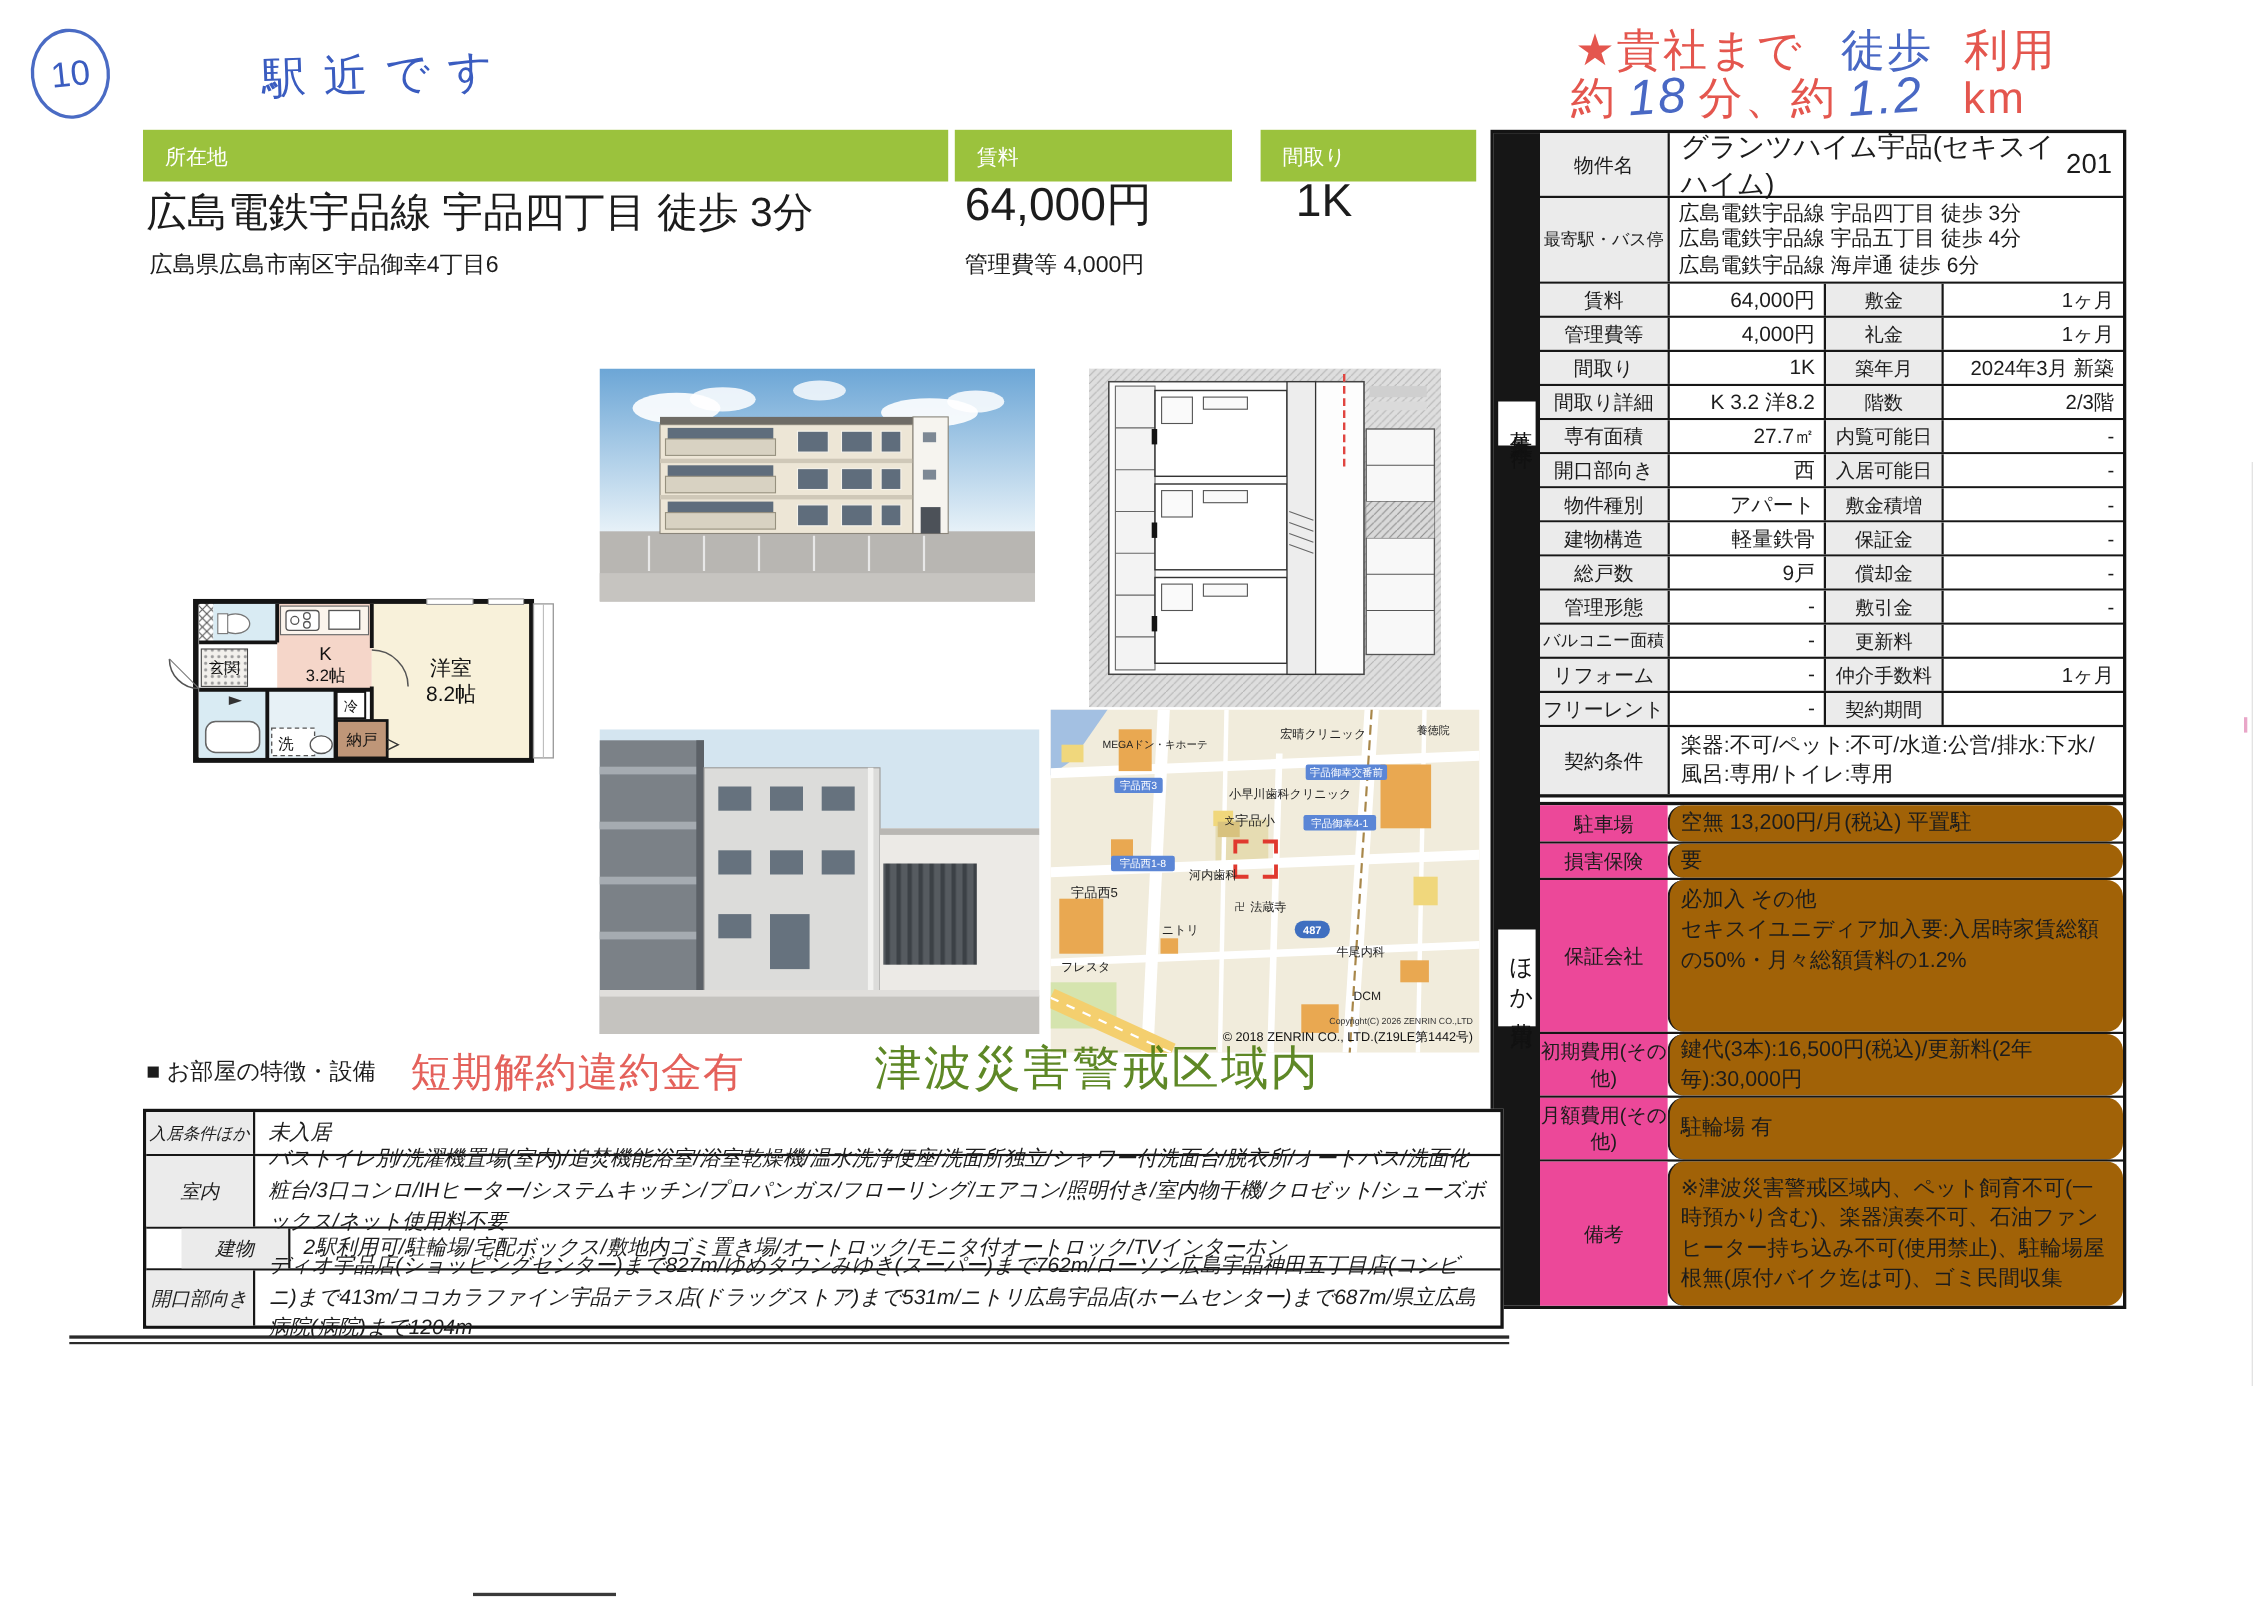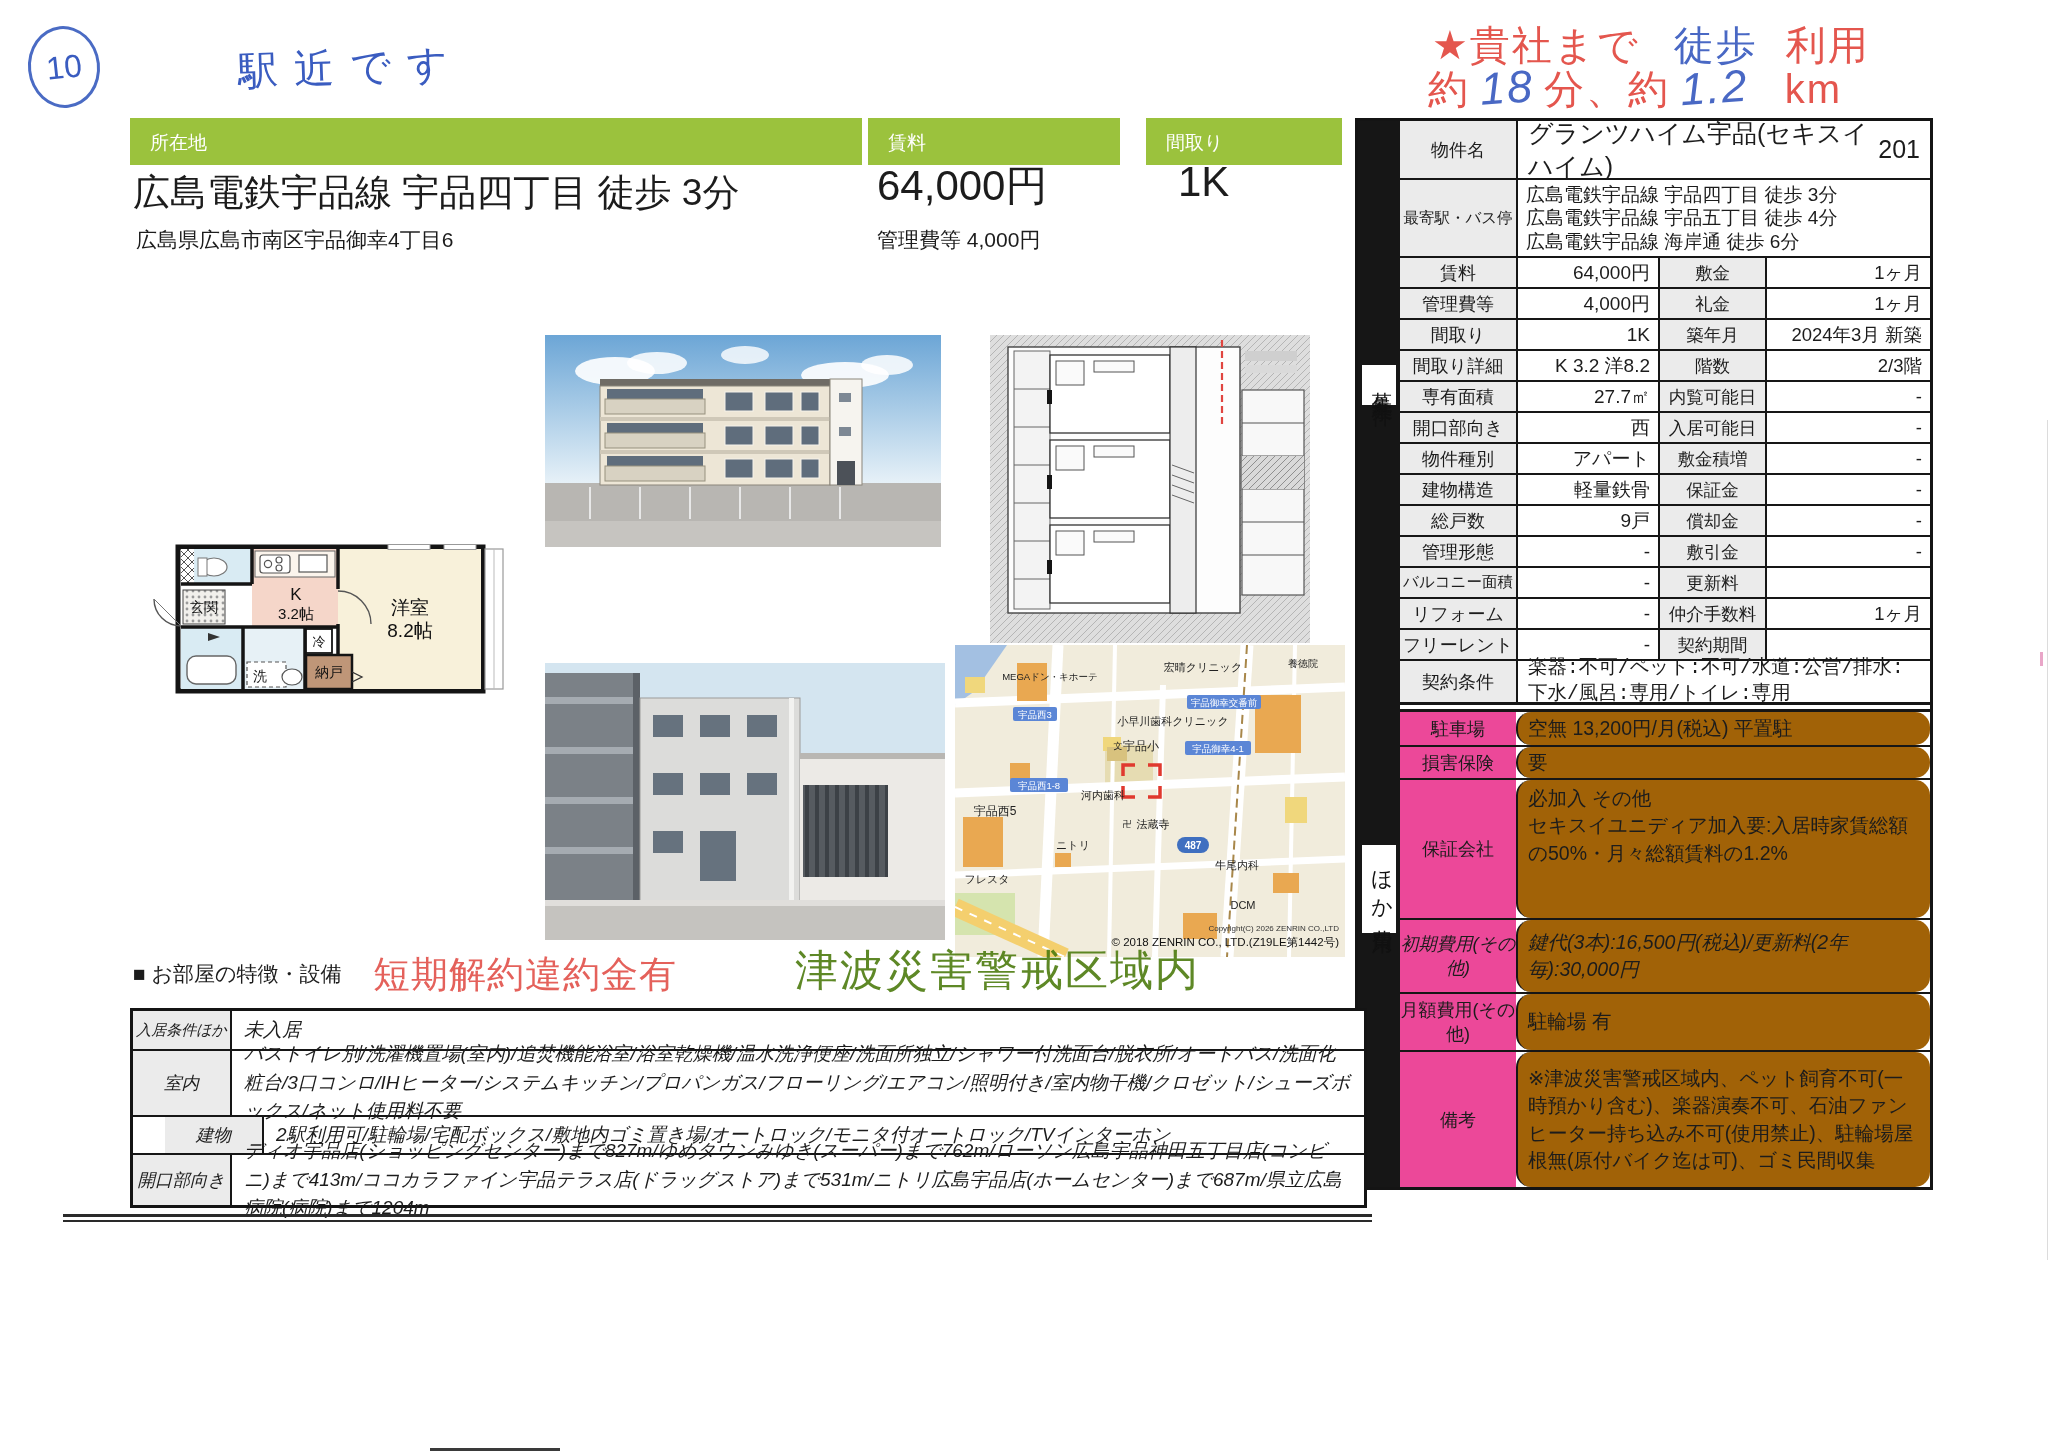--- a/index.html
+++ b/index.html
@@ -53,35 +53,35 @@
   .l2{width:107px;border-left:2px solid #161616;font-size:17.5px;}
   .v2{flex:1;border-left:2px solid #161616;justify-content:flex-end;padding-right:8px;font-size:18.5px;background:#fff;}
   .sm{font-size:15.5px;} .xs{font-size:13px;}
   .grid4{height:31px;}
   #row-name{height:57px;}
   #row-name .nv{flex:1;border-left:2px solid #161616;display:flex;justify-content:space-between;
                 align-items:center;padding:0 10px;font-size:25px;}
   #row-station{height:78px;}
   #row-station .stv{flex:1;border-left:2px solid #161616;display:flex;flex-direction:column;
                     justify-content:center;padding-left:8px;font-size:19px;line-height:1.22;}
-  #row-contract{height:43px;font-family:Liberation Mono, monospace;}
+  #row-contract{height:63px;}
   #row-contract .cv{flex:1;border-left:2px solid #161616;display:flex;align-items:center;
                     padding:4px 10px;font-size:19.5px;line-height:1.3;}
   .sec-divider{height:10px;background:#fff;border-top:3px solid #161616;border-bottom:3px solid #161616;
                box-sizing:border-box;flex:none;}
   .frow2{display:flex;border-top:2px solid #161616;box-sizing:border-box;flex:none;}
   .frow2.nb{border-top:none;}
   .fl{width:116px;background:#ec4899;display:flex;align-items:center;justify-content:center;
       font-size:18px;box-sizing:border-box;text-align:center;}
   .fv{flex:1;border-left:2px solid #161616;display:flex;align-items:center;padding:5px 10px;
       font-size:19.5px;line-height:1.4;box-sizing:border-box;background:#a16207;border-radius:15px;}
   .fv.top{align-items:flex-start;}
   .prewrap{white-space:pre-line;}
   #fee-parking{height:33px;} #fee-insurance{height:33px;} #fee-guarantee{height:140px;}
-  #fee-initial{height:74px;font-style:italic;} #fee-monthly{height:58px;} #fee-notes{flex:1;}
+  #fee-initial{height:58px;} #fee-monthly{height:58px;} #fee-notes{flex:1;}
 
   
   #features-title{left:133px;top:960px;font-size:21px;}
   #feat-table{left:130px;top:1008px;width:1237px;border:3px solid #141414;box-sizing:border-box;background:#fff;font-style:italic;}
   .ftr{display:flex;border-top:2px solid #161616;box-sizing:border-box;}
   .ftr.first{border-top:none;}
   .ftl{width:97px;background:#ebebeb;display:flex;align-items:center;justify-content:center;
        font-size:17.5px;box-sizing:border-box;text-align:center;}
   .ftl.small{font-size:15px;}
   .ftv{flex:1;border-left:2px solid #161616;display:flex;align-items:center;

